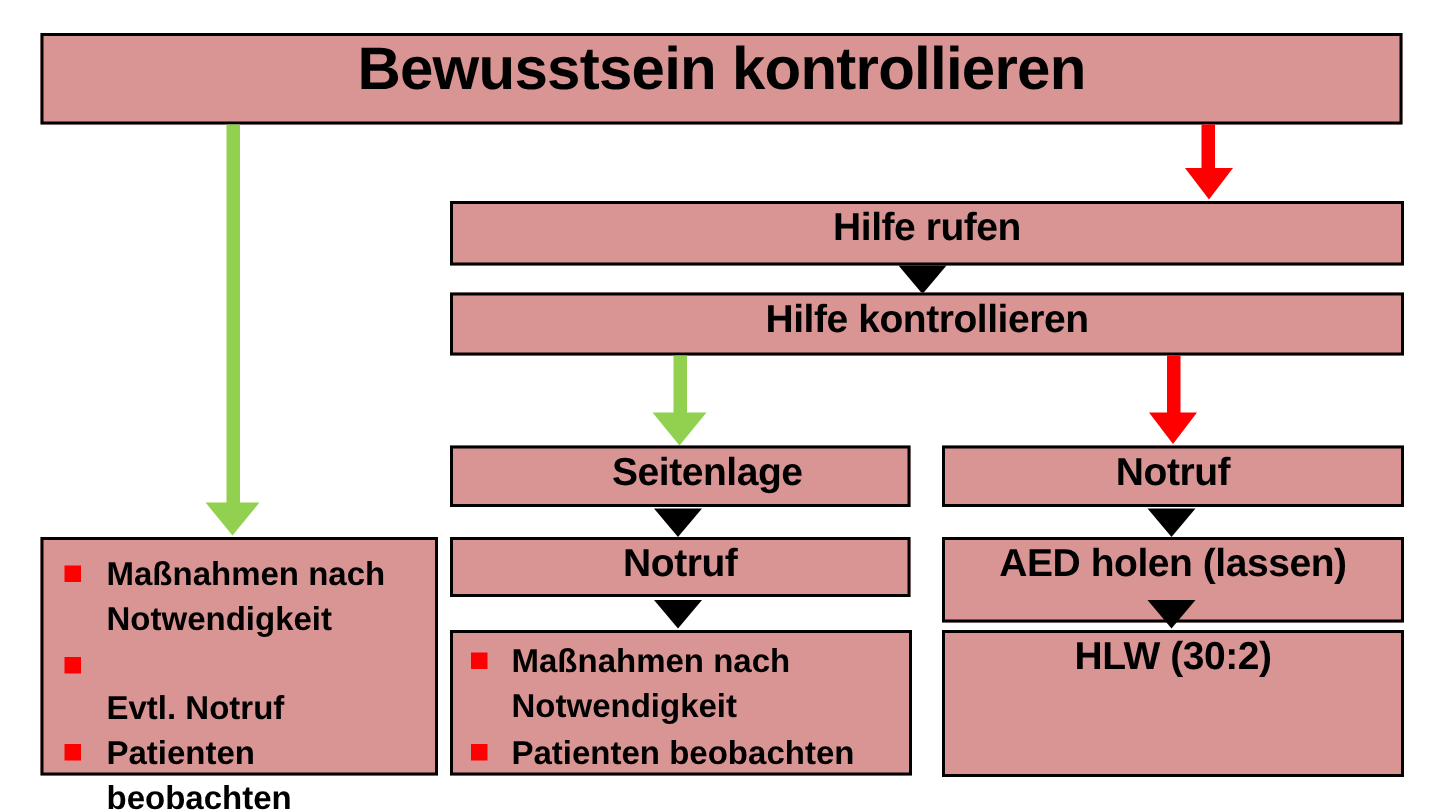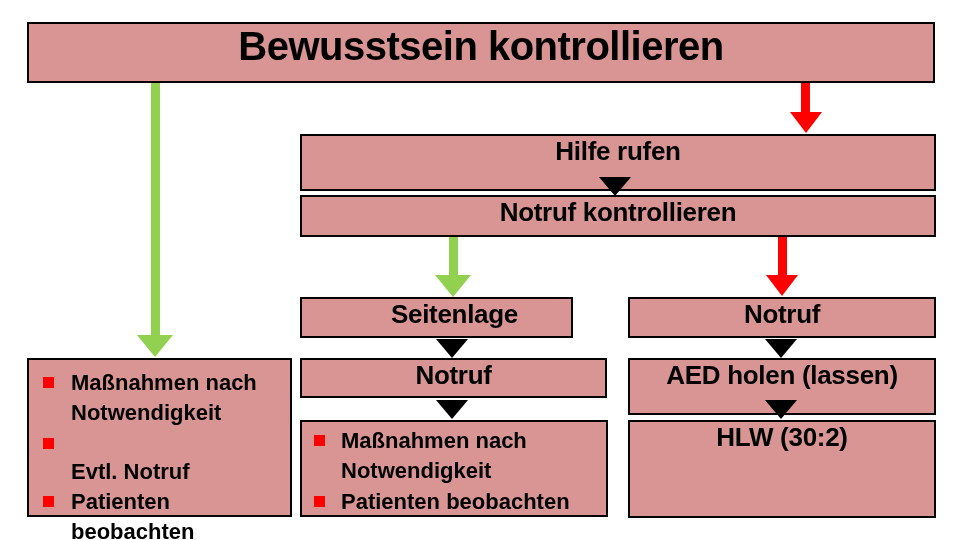--- a/index.html
+++ b/index.html
@@ -84,37 +84,37 @@
   <div class="box title-box" style="left:27px; top:22px; width:908px; height:61px;">
     <span class="box-label">Bewusstsein kontrollieren</span>
   </div>
 
   <div class="shaft green" style="left:151px; top:83px; width:9px; height:253px;"></div>
   <div class="head green" style="left:137px; top:335px;"></div>
 
   <div class="shaft red" style="left:801px; top:83px; width:9px; height:30px;"></div>
   <div class="head red" style="left:790px; top:112px;"></div>
 
-  <div class="box row-box" style="left:300px; top:134px; width:636px; height:57px;">
+  <div class="box row-box" style="left:300px; top:134px; width:636px; height:43px;">
     <span class="box-label">Hilfe rufen</span>
   </div>
 
   <div class="tri-black" style="left:599px; top:177px;"></div>
 
   <div class="box row-box" style="left:300px; top:195px; width:636px; height:42px;">
-    <span class="box-label">Notruf kontrollieren</span>
+    <span class="box-label">Hilfe kontrollieren</span>
   </div>
 
   <div class="shaft green" style="left:449px; top:237px; width:9px; height:39px;"></div>
   <div class="head green" style="left:435px; top:275px;"></div>
 
   <div class="shaft red" style="left:778px; top:237px; width:9px; height:39px;"></div>
   <div class="head red" style="left:766px; top:275px;"></div>
 
-  <div class="box row-box" style="left:300px; top:297px; width:273px; height:41px;padding-left:36px;">
+  <div class="box row-box" style="left:300px; top:297px; width:307px; height:41px;padding-left:36px;">
     <span class="box-label">Seitenlage</span>
   </div>
 
   <div class="box row-box" style="left:628px; top:297px; width:308px; height:41px;">
     <span class="box-label">Notruf</span>
   </div>
 
   <div class="tri-black" style="left:436px; top:339px;"></div>
   <div class="tri-black" style="left:765px; top:339px;"></div>
 

